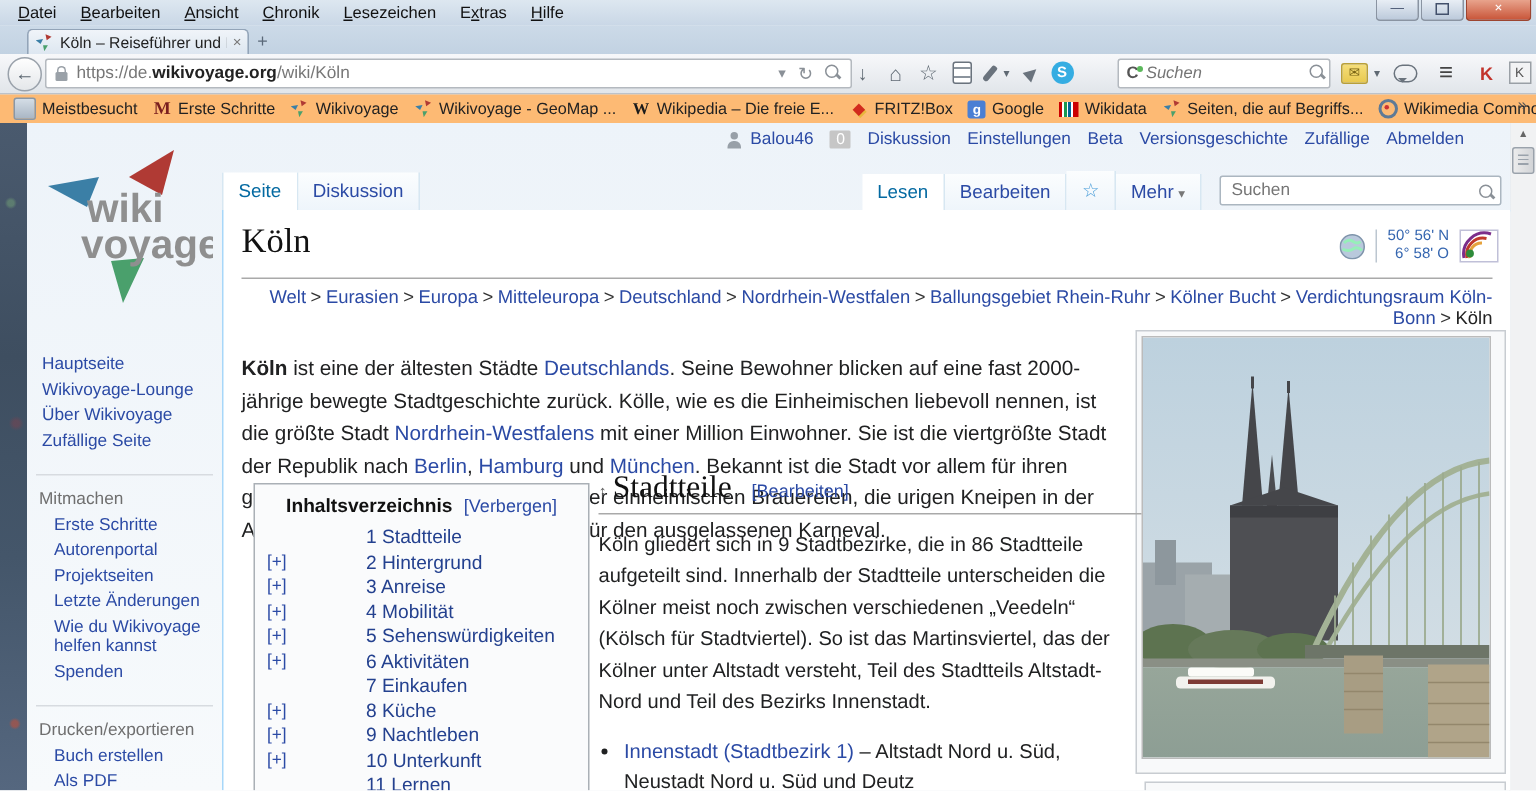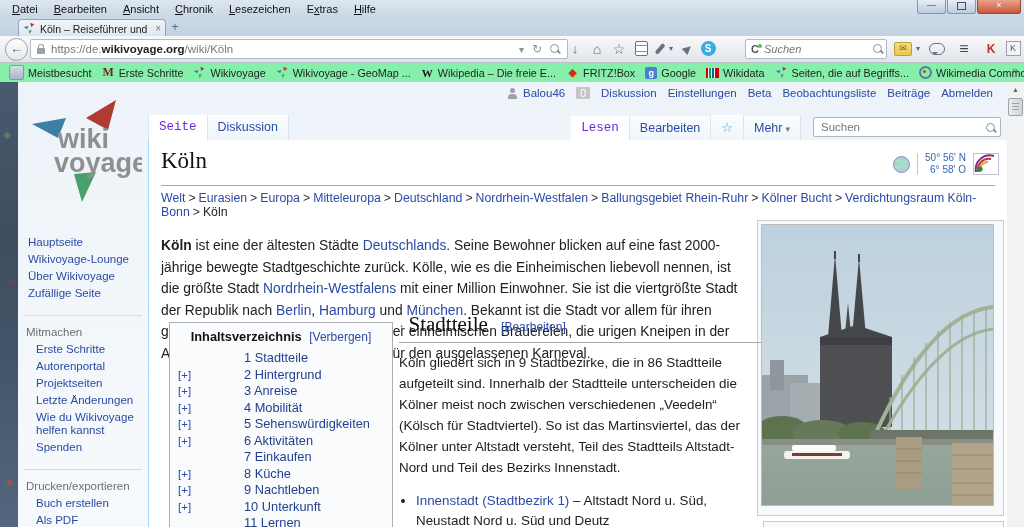--- a/index.html
+++ b/index.html
@@ -57,21 +57,21 @@
   .engine-c::after{content:"";position:absolute;right:-3px;top:1px;width:4px;height:4px;border-radius:50%;background:#5cb85c;}
   .tb-search input{border:none;outline:none;flex:1;font-style:italic;font-size:11px;color:#888;
     font-family:inherit;background:transparent;min-width:0;}
   .mail-icon{width:16px;height:12px;background:linear-gradient(#f5de7a,#e8c94f);border:1px solid #b89f3a;
     border-radius:2px;color:#7a6516;font-size:9px;line-height:11px;text-align:center;}
   .bubble-icon{width:14px;height:10px;border:1.5px solid #6a737d;border-radius:7px;position:relative;}
   .bubble-icon::after{content:"";position:absolute;left:2px;bottom:-4px;border:3px solid transparent;border-top-color:#6a737d;}
   .kasp{color:#c2332b;font-weight:bold;font-size:12px;}
   .kbox{width:13px;height:13px;border:1px solid #9aa0a6;background:#f2f3f4;color:#555;
     font-size:9px;line-height:12px;text-align:center;}
-  .bookmarksbar{position:absolute;left:0;top:63px;right:0;height:19px;background:#86efac;
+  .bookmarksbar{position:absolute;left:0;top:63px;right:0;height:19px;background:#fdba74;
     border-bottom:1px solid #d4d8dc;display:flex;align-items:center;padding-left:4px;
     font-size:10.8px;color:#222;overflow:hidden;}
   .bm-item{display:flex;align-items:center;gap:4px;padding:0 5px;white-space:nowrap;}
   .bmi{width:13px;height:13px;display:inline-flex;align-items:center;justify-content:center;font-size:10px;flex:0 0 auto;}
   .history-icon{background:linear-gradient(#d4dde6,#a9b6c4);border:1px solid #8a97a5;border-radius:2px;}
   .m-icon{color:#7a1f1f;font-weight:bold;font-family:"Liberation Serif",serif;font-size:12px;}
   .wikipedia-icon{font-family:"Liberation Serif",serif;color:#1a1a1a;font-weight:bold;font-size:11px;}
   .fritzbox-icon{color:#d22a1e;font-size:11px;text-shadow:1px 1px 0 #e8b63c;}
   .google-icon{background:#4a7fd4;color:#fff;border-radius:2px;font-weight:bold;font-size:9px;width:12px;height:12px;}
   .wikidata-icon{background:repeating-linear-gradient(90deg,#c00 0 2px,#fff 2px 3px,#1a9850 3px 5px,#fff 5px 6px,#069 6px 8px,#fff 8px 9px,#c00 9px 11px);height:10px;}
@@ -88,32 +88,32 @@
       linear-gradient(180deg,#4a5a6e,#3e4e60 35%,#44566a 65%,#55677f);}
   .scrollbar{position:absolute;right:0;top:82px;width:17px;bottom:0;background:#f1f2f3;border-left:1px solid #dadcde;}
   .scroll-up{height:15px;text-align:center;font-size:7px;color:#666;line-height:15px;}
   .scroll-thumb{position:absolute;left:1px;right:1px;top:16px;height:16px;border:1px solid #9aa2ab;border-radius:2px;
     background:linear-gradient(90deg,#ececec,#d2d4d7);}
   .scroll-thumb::after{content:"";position:absolute;left:3px;right:3px;top:4px;height:7px;
     background:repeating-linear-gradient(#9aa2ab 0 1px,transparent 1px 3px);}
   
   .page{position:absolute;left:18px;top:82px;width:989px;height:445px;overflow:hidden;
     background:linear-gradient(#edf3f9,#f7fafc);}
-  .personal{position:absolute;top:5px;right:14px;display:flex;align-items:center;gap:11px;
+  .personal{position:absolute;top:5px;right:31px;display:flex;align-items:center;gap:11px;
     font-size:11.5px;color:#2b4aa5;}
   .person-icon{width:11px;height:11px;position:relative;}
   .person-icon::before{content:"";position:absolute;left:3px;top:0;width:5px;height:5px;border-radius:50%;background:#98a0a8;}
   .person-icon::after{content:"";position:absolute;left:1px;top:6px;width:9px;height:5px;border-radius:4px 4px 0 0;background:#98a0a8;}
   .user-badge{background:#c6c6c6;color:#fff;font-size:10.5px;padding:0 4px;border-radius:1px;}
   .pagetabs{position:absolute;left:130px;top:32px;right:0;height:26px;border-bottom:1px solid #a7d7f9;
     font-size:12.5px;display:flex;align-items:flex-end;}
   .ptab{padding:5px 10px 6px;background:linear-gradient(#fbfdfe,#eef5fb);border-right:1px solid #d7e7f2;
     color:#2b4aa5;white-space:nowrap;}
   .ptab.first{border-left:1px solid #d7e7f2;}
-  .ptab.active{background:#fff;color:#6d28d9;margin-bottom:-1px;padding-bottom:7px;font-family:Liberation Mono, monospace;}
+  .ptab.active{background:#fff;color:#0369a1;margin-bottom:-1px;padding-bottom:7px;}
   .ptabs-right{position:absolute;right:6px;bottom:-1px;display:flex;align-items:flex-end;}
   .star-tab{color:#4b9ed9;font-size:13px;}
   .mehr-caret{color:#777;font-size:9px;margin-left:3px;}
   .wiki-search{width:176px;height:18px;border:1px solid #abb6c0;border-radius:2px;background:#fff;
     display:flex;align-items:center;margin:0 0 4px 12px;padding:0 5px;}
   .wiki-search input{border:none;outline:none;flex:1;font-size:11.5px;color:#888;font-family:inherit;background:transparent;min-width:0;}
   
   .sidebar{position:absolute;left:0;top:0;width:130px;bottom:0;font-size:11.5px;}
   .wv-logo{margin:14px 0 18px 6px;}
   .sb-group{margin:0 0 13px 0;}
@@ -122,21 +122,21 @@
   .sb-group.noheader .sb-link{padding-left:10px;}
   .sb-sep{border-top:1px solid #d7dbe0;margin:0 6px 8px 6px;}
   
   .content{position:absolute;left:130px;top:58px;right:0;bottom:0;background:#fff;border-left:1px solid #a7d7f9;}
   .h1-title{font-family:"Liberation Serif","DejaVu Serif",serif;font-size:23px;font-weight:normal;color:#111;
     margin:8px 12px 0;padding-bottom:11px;border-bottom:1px solid #a9a9a9;}
   .geo{position:absolute;top:12px;right:8px;display:flex;align-items:center;gap:7px;}
   .geo-divider{width:1px;height:22px;background:#bcc6d0;}
   .geo-coords{font-size:10px;color:#3566b0;text-align:right;line-height:12px;}
   .geo-map-icon{width:24px;height:20px;border:1px solid #c0c0d8;background:#fff;}
-  .breadcrumb{margin:5px 12px 0;font-size:12.3px;color:#222;}
+  .breadcrumb{margin:5px 12px 0;font-size:12.3px;color:#222;text-align:right;}
   .breadcrumb a{color:#2b4aa5;text-decoration:none;}
   .bc-sep{color:#333;padding:0 3px;}
   .intro{margin:16px 265px 0 12px;font-size:13.8px;line-height:21.5px;color:#202122;}
   a.lnk{color:#2b4aa5;text-decoration:none;}
   a.lnk.light{color:#7a8fd0;}
   .thumb{position:absolute;top:80px;right:3px;width:239px;height:288px;background:#f8f9fa;
     border:1px solid #c8ccd1;padding:3px;}
   .thumb svg{display:block;border:1px solid #bbb;}
   .thumb2{position:absolute;top:381px;right:3px;width:239px;height:60px;background:#f8f9fa;border:1px solid #c8ccd1;}
   .toc{position:absolute;left:20px;top:182px;width:206px;border:1px solid #aab0b6;background:#fafbfc;
@@ -311,22 +311,22 @@
   <div class="page">
 
     <div class="personal">
       <span class="person-icon"></span>
       <a class="lnk" style="margin-left:-6px;">Balou46</a>
       <span class="user-badge">0</span>
       <span id="personal-links" style="display:flex;gap:11px;">
           <a class="lnk">Diskussion</a>
           <a class="lnk">Einstellungen</a>
           <a class="lnk">Beta</a>
-          <a class="lnk">Beobachtungsliste</a>
-          <a class="lnk">Beiträge</a>
+          <a class="lnk">Versionsgeschichte</a>
+          <a class="lnk">Zufällige</a>
           <a class="lnk">Abmelden</a>
         </span>
     </div>
 
     <div class="sidebar">
       <div class="wv-logo">
         <svg width="118" height="118" viewBox="0 0 118 118" xmlns="http://www.w3.org/2000/svg">
           <polygon points="62,22 92,4 84,34" fill="#b03a34"></polygon>
           <polygon points="8,28 42,22 34,42" fill="#3b7fa6"></polygon>
           <polygon points="50,78 72,76 58,106" fill="#4aa06c"></polygon>

